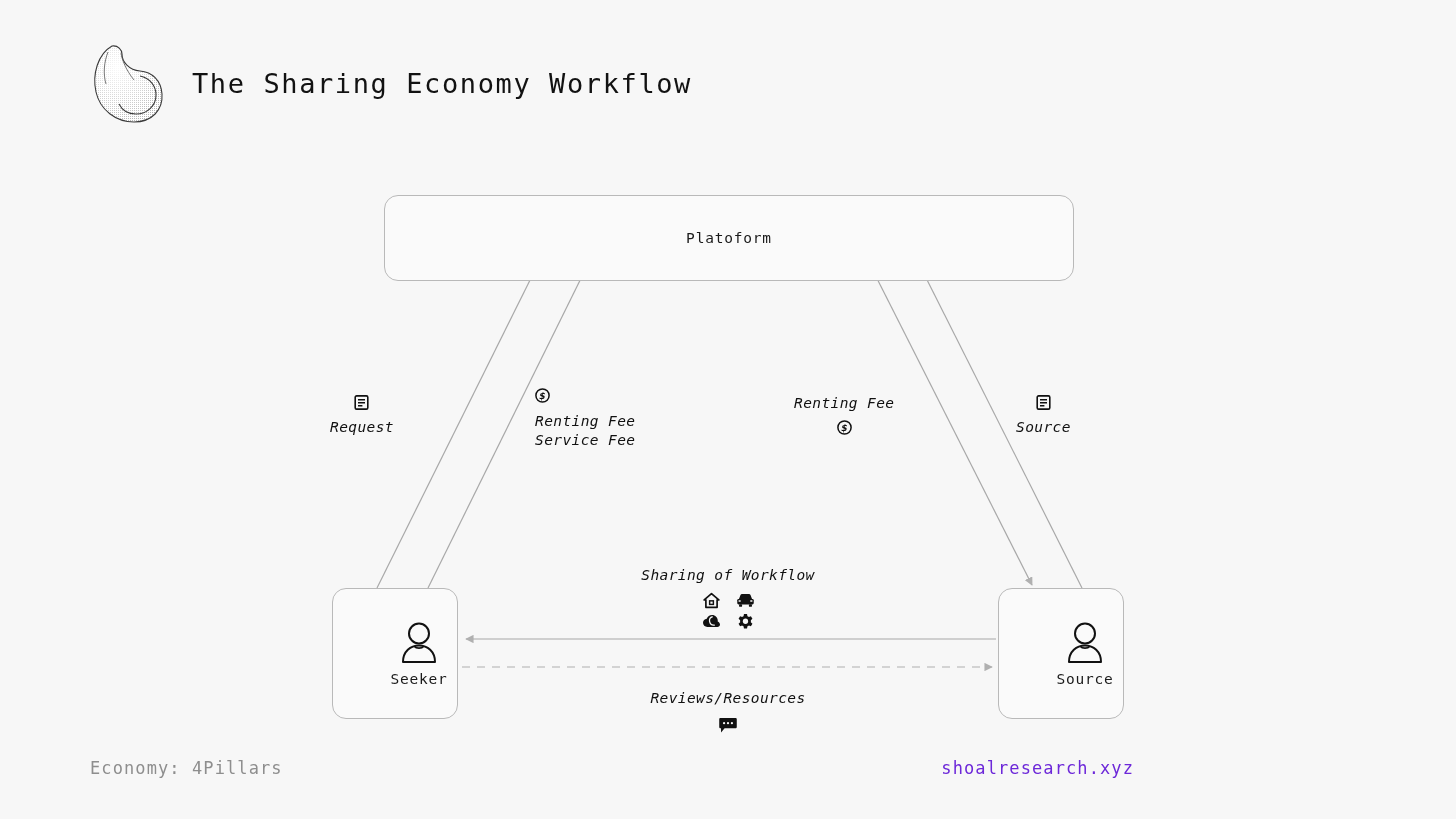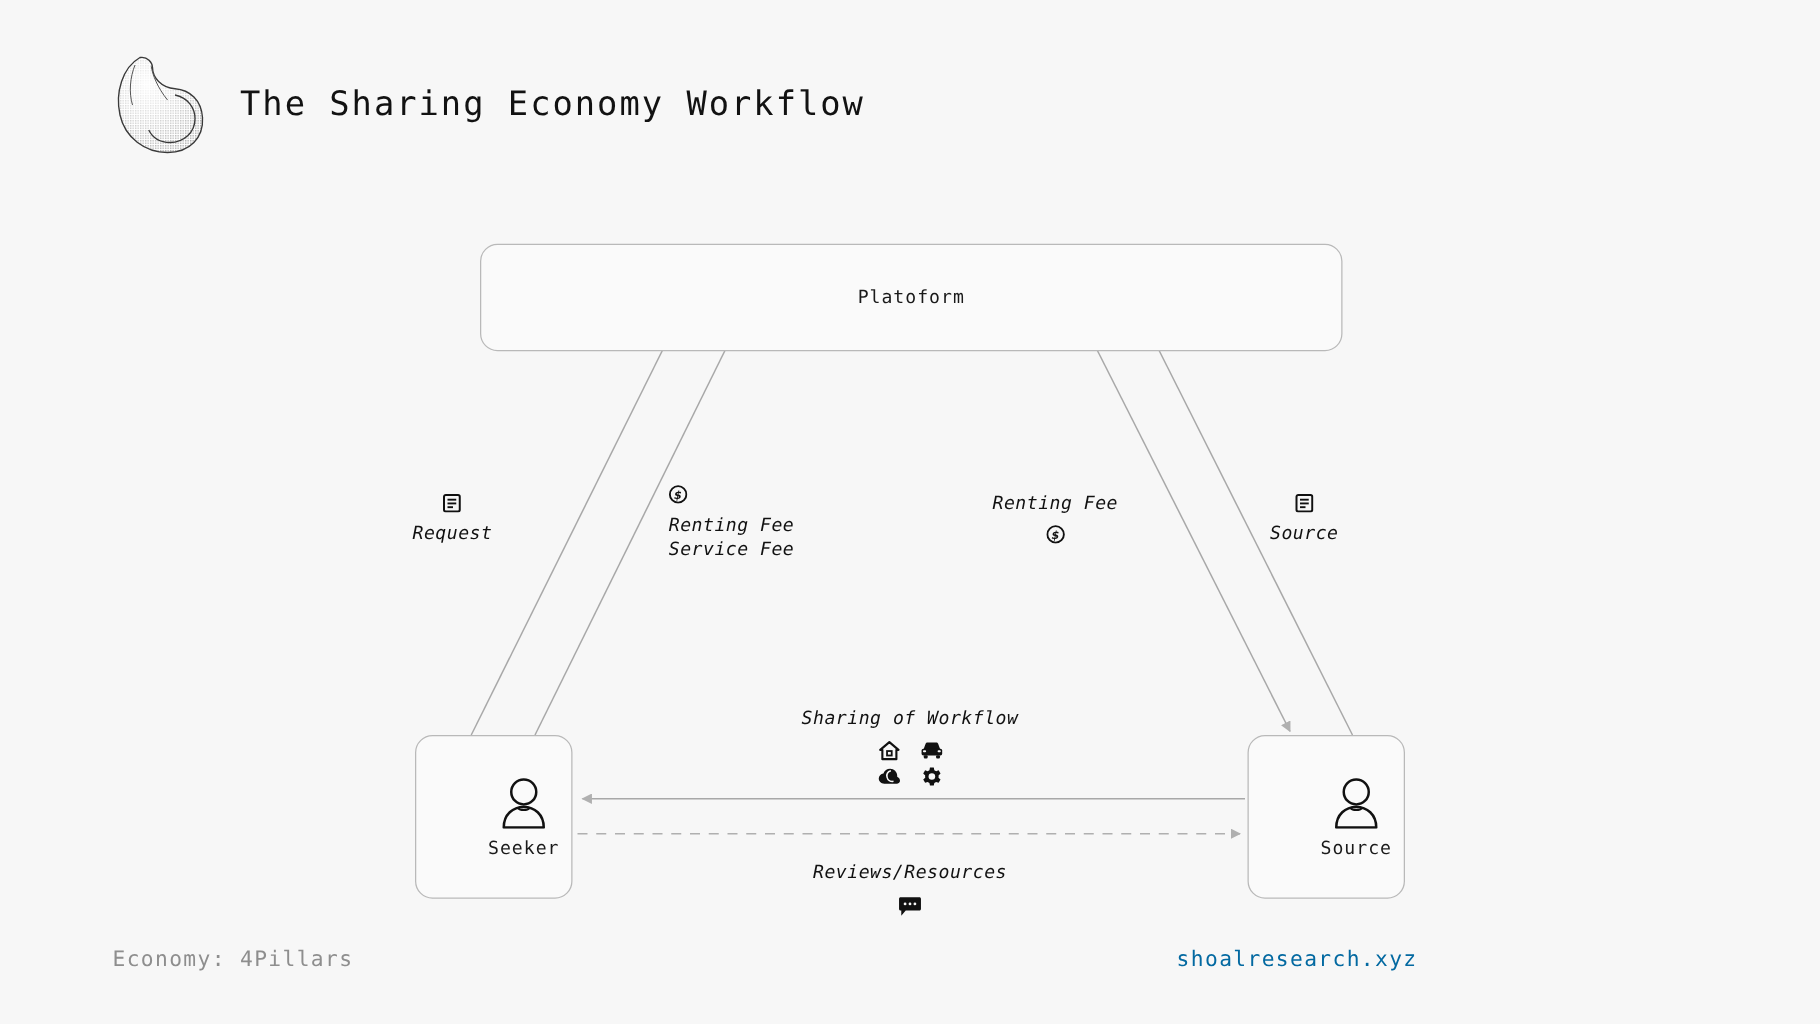--- a/index.html
+++ b/index.html
@@ -174,21 +174,21 @@
     font-size: 17px;
     letter-spacing: 1.1px;
     color: #8e8e8e;
   }
   .footer-site {
     position: absolute;
     right: 90px;
     top: 758px;
     font-size: 17px;
     letter-spacing: 1.1px;
-    color: #0369a1;
+    color: #6d28d9;
   }
 </style>
 </head>
 <body>
 
 <div class="stage">
 
   <div class="header">
     <svg class="logo" viewBox="0 0 78 86">
       <defs>

